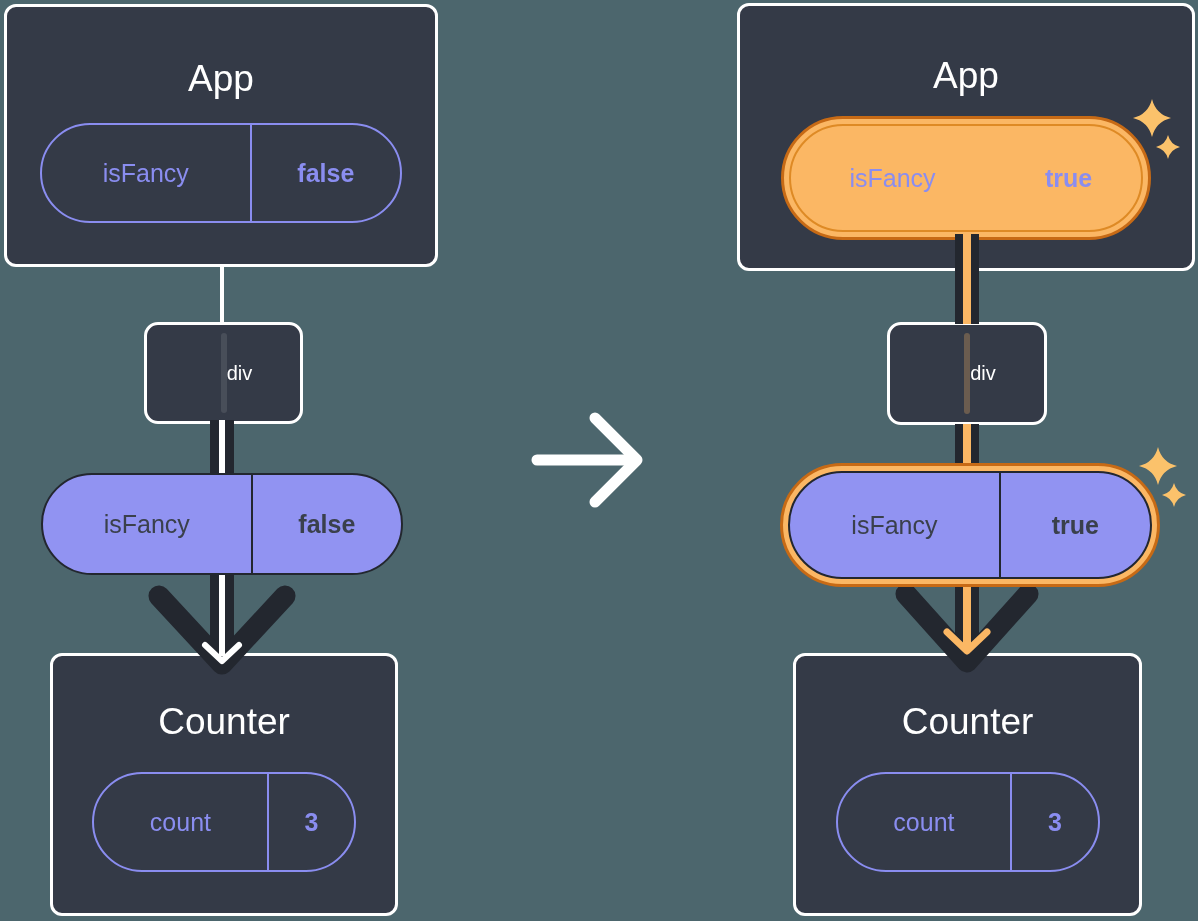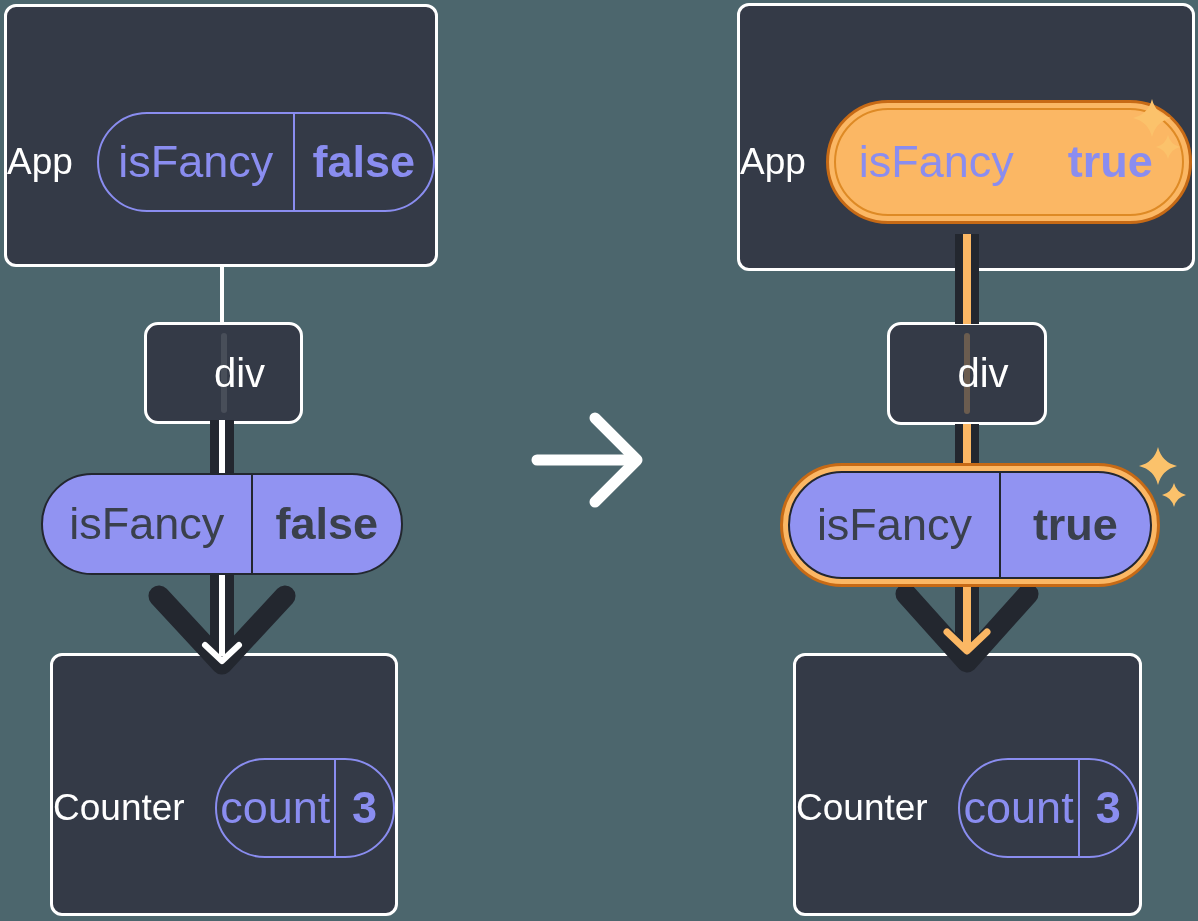--- a/index.html
+++ b/index.html
@@ -9,38 +9,38 @@
     --sparkle:#FBC26B; --white-line:#FFFFFF;
   }
   html,body{margin:0;padding:0;background:var(--background);}
   .canvas{
     position:relative;width:1198px;height:921px;background:var(--background);
     overflow:hidden;font-family:"Liberation Sans",sans-serif;
   }
   
   .card{
     position:absolute;background:var(--card);border:3px solid var(--card-border);
-    border-radius:12px;box-sizing:border-box;display:flex;flex-direction:row;
+    border-radius:12px;box-sizing:border-box;display:flex;flex-direction:column;
     align-items:center;z-index:2;
   }
   .card-title{color:#fff;font-size:37px;line-height:40px;}
   .app-l{left:4px;top:4px;width:434px;height:263px;padding-top:52px;gap:24px;}
   .app-r{left:737px;top:3px;width:458px;height:268px;padding-top:50px;gap:20px;}
   .div-card{justify-content:center;border-radius:14px;}
   .div-l{left:144px;top:322px;width:159px;height:102px;}
   .div-r{left:887px;top:322px;width:160px;height:103px;}
-  .div-label{font-size:40px;color:#fff;position:relative;z-index:1;margin-left:32px;}
+  .div-label{font-size:20px;color:#fff;position:relative;z-index:1;margin-left:32px;}
   .inner-line{position:absolute;top:8px;bottom:8px;left:50%;width:6px;
     transform:translateX(-50%);border-radius:3px;}
   .tint-white{background:rgba(255,255,255,0.10);}
   .tint-orange{background:rgba(251,183,100,0.28);}
   .counter-l{left:50px;top:653px;width:348px;height:263px;padding-top:46px;gap:30px;}
   .counter-r{left:793px;top:653px;width:349px;height:263px;padding-top:46px;gap:30px;}
   
-  .pill{display:flex;border-radius:999px;box-sizing:border-box;font-size:45px;}
+  .pill{display:flex;border-radius:999px;box-sizing:border-box;font-size:25px;}
   .pill .cell{display:flex;align-items:center;justify-content:center;box-sizing:border-box;}
   .pill .name{width:58%;}
   .pill .value{width:42%;font-weight:bold;}
   .outline-purple{width:362px;height:100px;border:2.5px solid var(--purple);color:var(--purple);}
   .outline-purple .value{border-left:2.5px solid var(--purple);}
   .fill-lavender{width:362px;height:102px;background:var(--lavender);
     border:2.5px solid var(--dark);color:var(--dark-text);}
   .fill-lavender .value{border-left:2.5px solid var(--dark);}
   .counter-pill{width:264px;height:100px;border:2.5px solid var(--purple);color:var(--purple);}
   .counter-pill .name{width:66.5%;}

